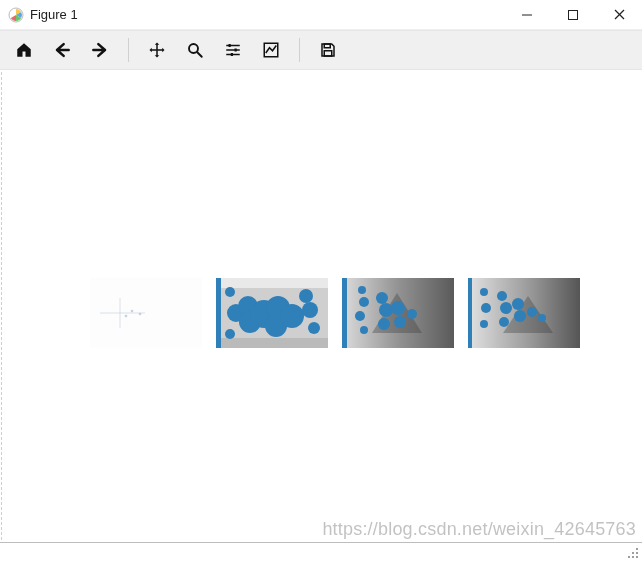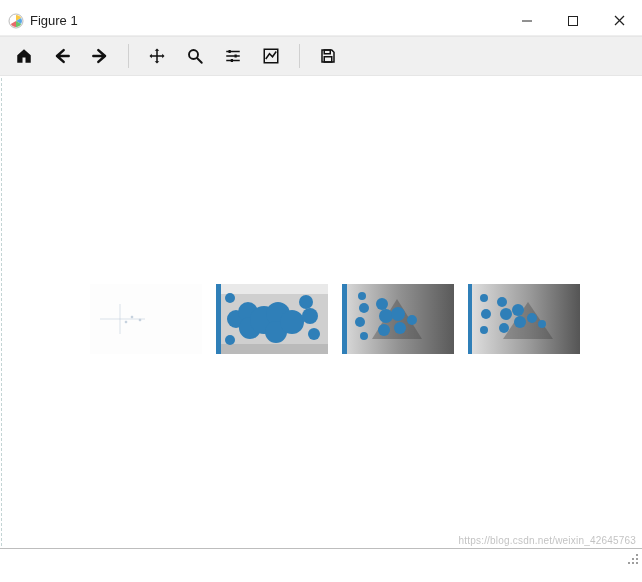--- a/index.html
+++ b/index.html
@@ -14,21 +14,20 @@
     overflow: hidden;
     position: relative;
   }
   
   .titlebar {
     height: 30px;
     display: flex;
     align-items: center;
     padding: 0 0 0 8px;
     border-bottom: 1px solid #eee;
-    margin-top: 6px;
   }
   .titlebar .appicon {
     width: 16px; height: 16px;
     margin-right: 6px;
   }
   .titlebar .title { flex: 0 0 auto; }
   .titlebar .spacer { flex: 1; }
   .winbtn {
     width: 46px; height: 30px;
     display: flex; align-items: center; justify-content: center;
@@ -99,21 +98,21 @@
   }
   .resize-grip {
     position: absolute;
     right: 2px; bottom: 2px;
     width: 14px; height: 14px;
   }
   
   .watermark {
     position: absolute;
     right: 6px; bottom: 22px;
-    font-size: 10px;
+    font-size: 18px;
     color: rgba(120,120,120,.45);
     letter-spacing: .2px;
     pointer-events: none;
     user-select: none;
   }
 </style>
 </head>
 <body>
 
 <div class="titlebar">

